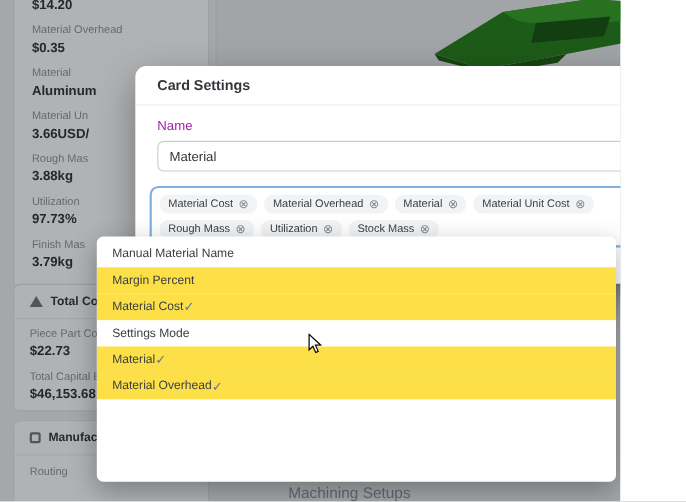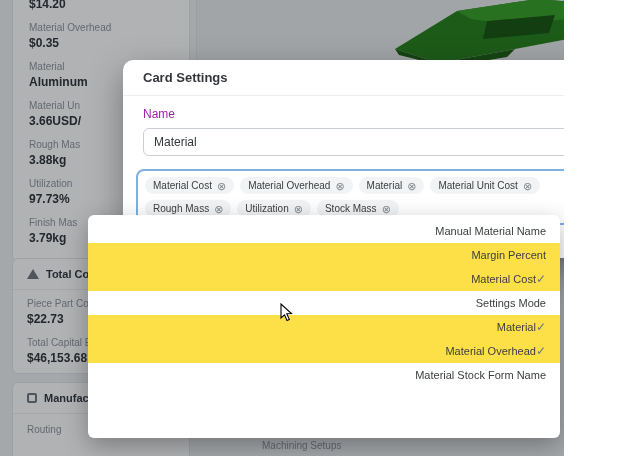--- a/index.html
+++ b/index.html
@@ -23,21 +23,21 @@
   .routing-label { font-size:10px; color:#8b919a; padding:10px 14px 0; }
 
   .viewer { position:absolute; left:196px; top:-8px; width:428px; height:268px; background:#e9ebed;
             border:1px solid #dfe2e6; border-radius:4px; }
   .part-svg { position:absolute; right:4px; top:4px; }
 
   .right-divider { position:absolute; left:570px; top:262px; width:1px; height:194px; background:#d9dde1; }
   .mini-cell { position:absolute; width:22px; height:19px; background:#fff; border:1px solid #cfd4da;
                border-radius:3px; font-size:10px; color:#40454c; display:flex; align-items:center; justify-content:center; }
   .row-bar { position:absolute; left:572px; width:52px; height:22px; background:#e4e7ea; border-radius:3px; }
-  .machining-label { position:absolute; left:262px; top:440px; font-size:10px; color:#8b919a; white-space:nowrap; }
+  .machining-label { position:absolute; left:262px; top:440px; font-size:14px; color:#8b919a; white-space:nowrap; }
 
   
   .overlay { position:absolute; inset:0; background:rgba(30,34,40,0.35); z-index:1; }
 
   
   .modal { position:absolute; left:75px; top:60px; width:490px; height:198px; background:#fff; border-radius:10px;
            box-shadow:0 12px 34px rgba(0,0,0,0.35); z-index:2;margin-left:48px; }
   .modal-header { position:relative; height:36px; display:flex; align-items:center; padding:0 20px;
                   border-bottom:1px solid #eceef1; }
   .modal-title { font-size:13px; font-weight:600; color:#33373c; }
@@ -51,21 +51,21 @@
                  border:2px solid #7fb0e0; border-radius:8px; padding:6px 26px 6px 7px;
                  display:flex; flex-wrap:wrap; gap:6px 6px; align-content:flex-start; }
   .chip { display:inline-flex; align-items:center; gap:5px; background:#f1f3f4; border-radius:12px;
           padding:3px 8px; font-size:10px; color:#3c4043; white-space:nowrap; }
   .chip-x { color:#80868b; font-size:11px; line-height:10px; cursor:pointer; }
   .caret { position:absolute; right:9px; top:50%; transform:translateY(-50%); font-size:13px; color:#4a4f55; }
 
   
   .dropdown { position:absolute; left:88px; top:215px; width:472px; height:223px; background:#fff;
               border-radius:6px; box-shadow:0 8px 24px rgba(0,0,0,0.30); z-index:3; padding:4px 0; overflow:hidden; }
-  .opt { height:24px; display:flex; align-items:center; justify-content:flex-end; padding:0 14px;
+  .opt { height:24px; display:flex; align-items:center; justify-content:flex-start; padding:0 14px;
          font-size:11px; color:#3c4043; cursor:pointer; }
   .opt.sel, .opt.hov { background:#fde047; }
   .check { color:#64788c; font-size:12px; }
 
   .cursor { position:absolute; left:280px; top:303px; z-index:4; }
 </style>
 </head>
 <body>
 
 <div class="screen">
@@ -187,22 +187,19 @@
       <span>Settings Mode</span>
     </div>
     <div class="opt sel">
       <span>Material</span>
       <span class="check">✓</span>
     </div>
     <div class="opt sel">
       <span>Material Overhead</span>
       <span class="check">✓</span>
     </div>
-    <div class="opt">
-      <span>Material Stock Form Name</span>
-    </div>
   </div>
 
   <svg class="cursor" width="14" height="20" viewBox="0 0 14 20">
     <path d="M1,1 L1,15 L4.5,11.8 L7,17.5 L9.3,16.4 L6.8,10.8 L11.5,10.6 Z" fill="#ffffff" stroke="#000000" stroke-width="1.1"></path>
   </svg>
 
 </div>
 
 </body></html>

